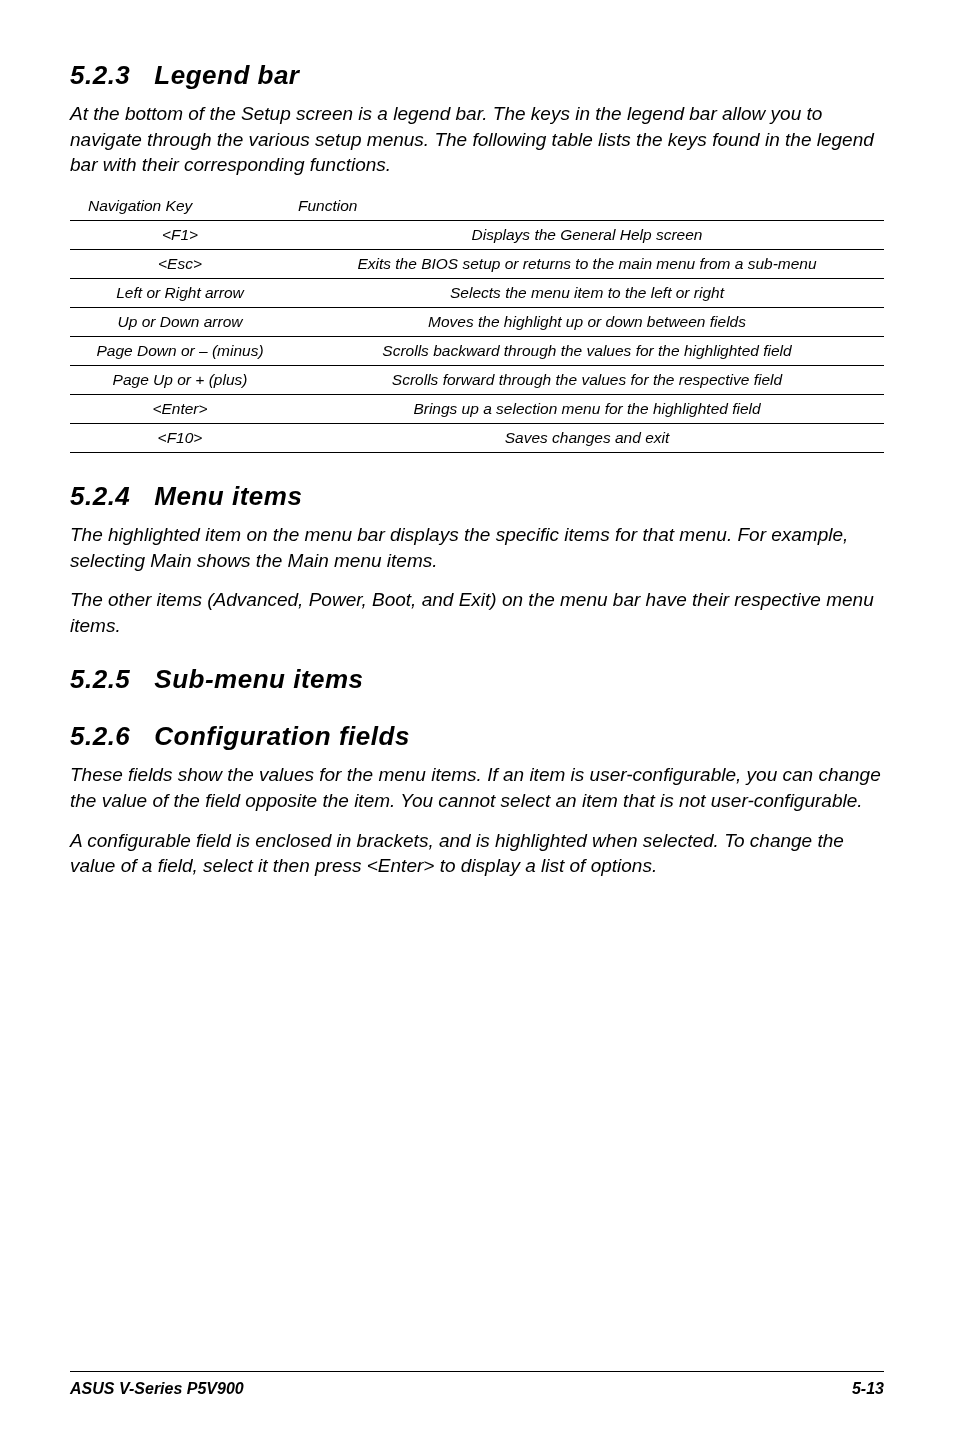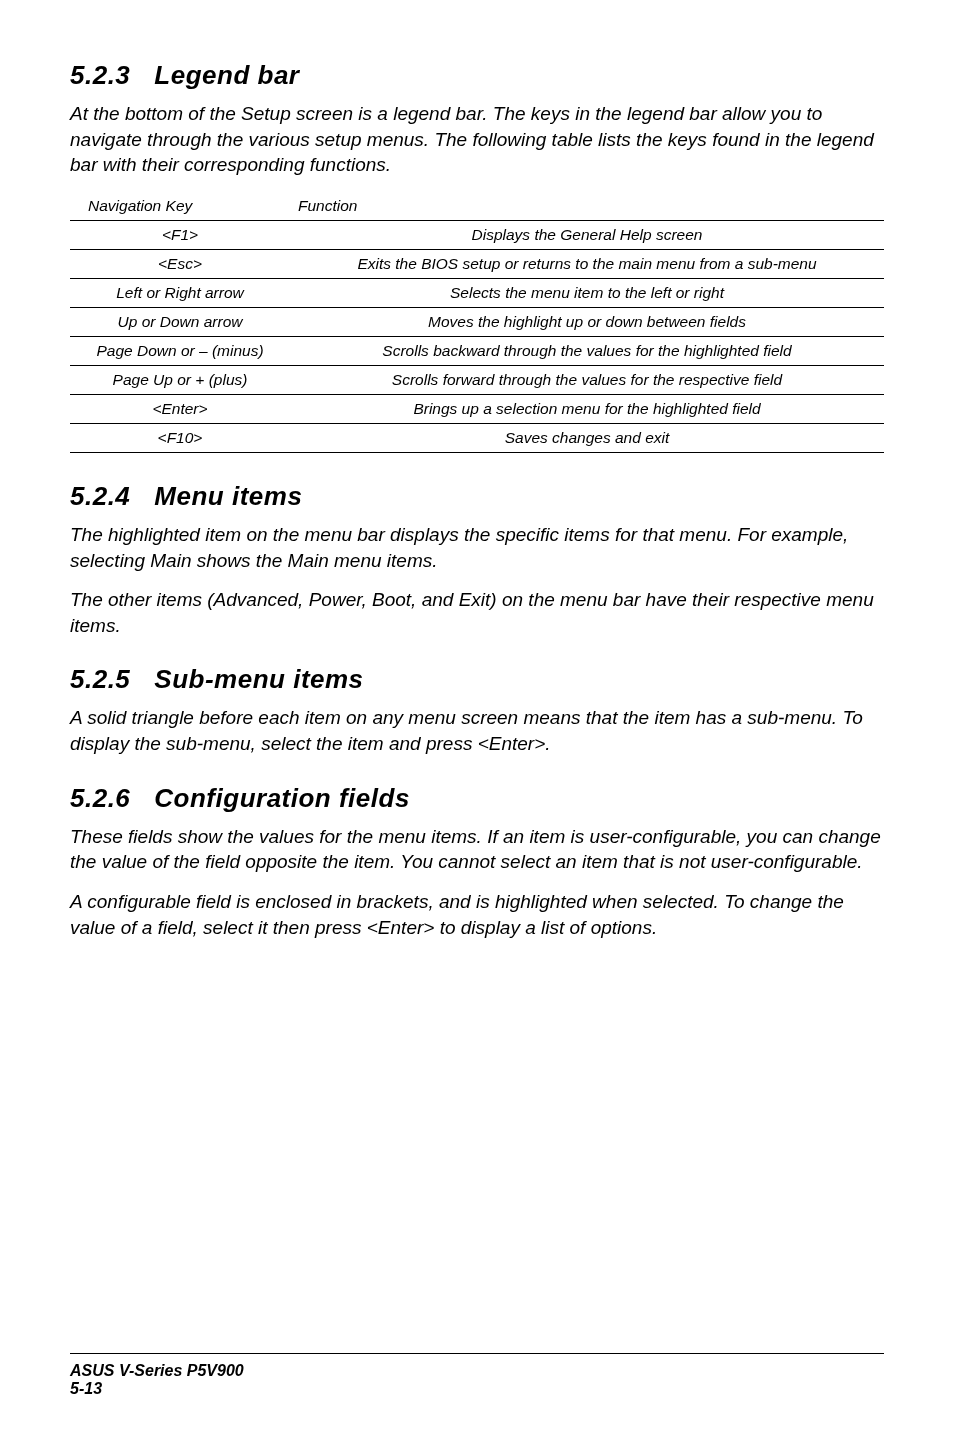--- a/index.html
+++ b/index.html
@@ -57,21 +57,20 @@
       position: absolute;
       bottom: 40px;
       left: 70px;
       right: 70px;
       border-top: 1.5px solid #000;
       padding-top: 8px;
       font-weight: bold;
       font-size: 16px;
       display: flex;
       justify-content: space-between;
-      flex-direction: column;
     }
     .section-block {
       margin-bottom: 26px;
     }
   </style>
 </head>
 <body>
 
 <div class="section-block">
   <div class="section-heading">
@@ -128,21 +127,20 @@
     <span class="num">5.2.4</span><span>Menu items</span>
   </div>
   <p class="body-text">The highlighted item on the menu bar  displays the specific items for that menu. For example, selecting Main shows the Main menu items.</p>
   <p class="body-text">The other items (Advanced, Power, Boot, and Exit) on the menu bar have their respective menu items.</p>
 </div>
 
 <div class="section-block">
   <div class="section-heading">
     <span class="num">5.2.5</span><span>Sub-menu items</span>
   </div>
-  <p class="body-text">A solid triangle before each item on any menu screen means that the item has a sub-menu. To display the sub-menu, select the item and press &lt;Enter&gt;.</p>
 </div>
 
 <div class="section-block">
   <div class="section-heading">
     <span class="num">5.2.6</span><span>Configuration fields</span>
   </div>
   <p class="body-text">These fields show the values for the menu items. If an item is user-configurable, you can change the value of the field opposite the item. You cannot select an item that is not user-configurable.</p>
   <p class="body-text">A configurable field is enclosed in brackets, and is highlighted when selected. To change the value of a field, select it then press &lt;Enter&gt; to display a list of options.</p>
 </div>
 

